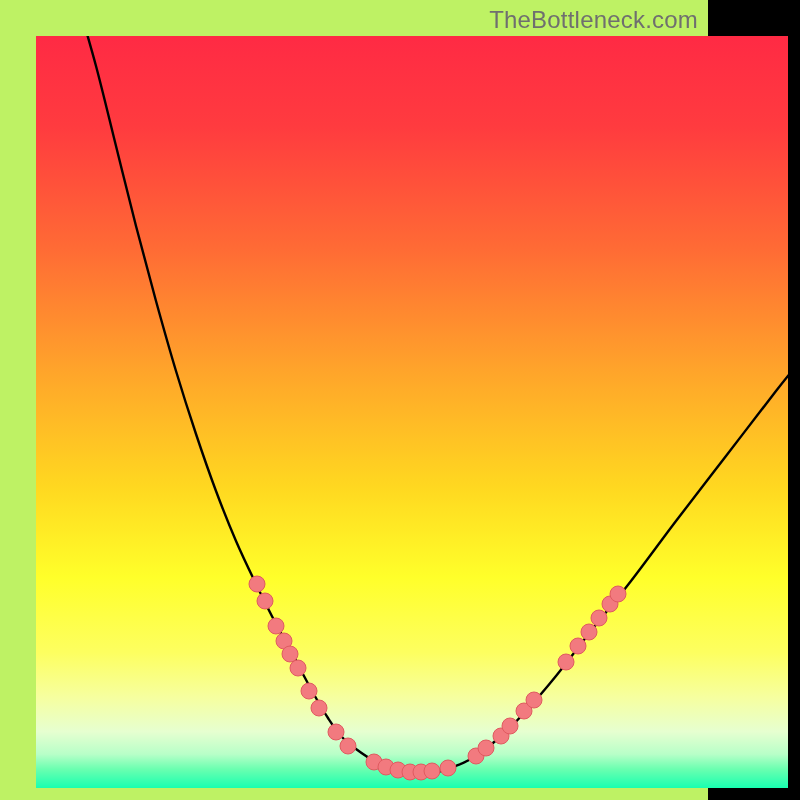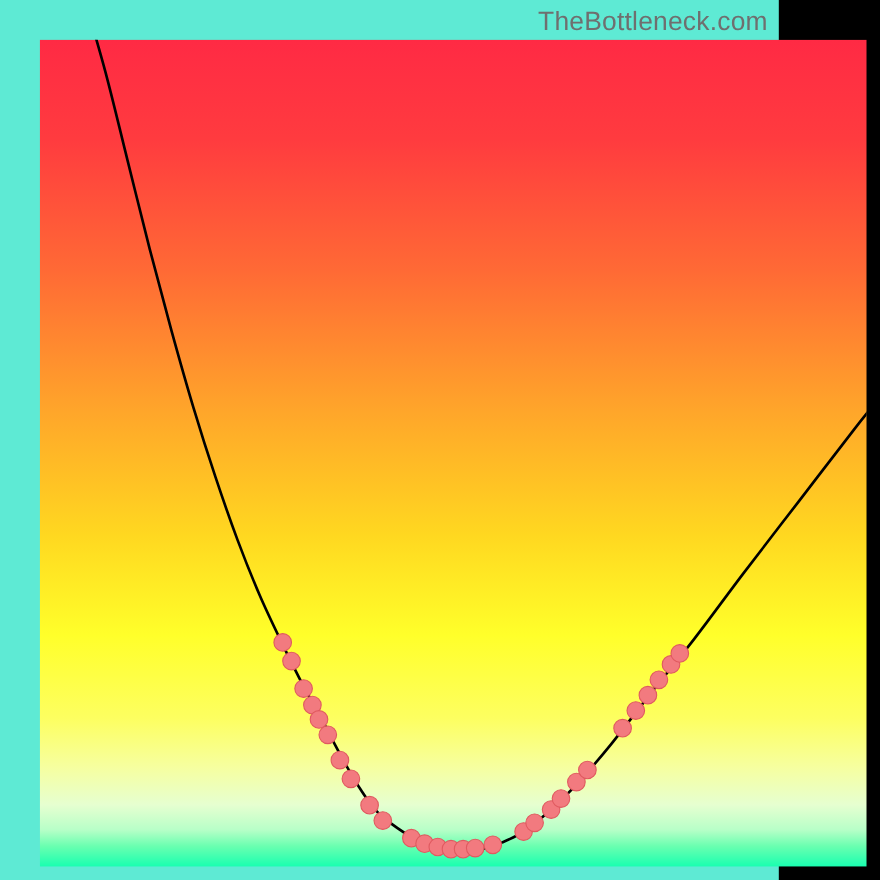--- a/index.html
+++ b/index.html
@@ -10,21 +10,21 @@
     background: #000;
     overflow: hidden;
     font-family: Arial, Helvetica, sans-serif;
   }
   .frame {
     position: absolute;
     left: 0;
     top: 0;
     width: 708px;
     height: 800px;
-    background: #5eead4;
+    background: #bef264;
   }
   .plot-area {
     position: absolute;
     left: 36px;
     top: 36px;
     width: 752px;
     height: 752px;
     overflow: hidden;
   }
   .gradient {

